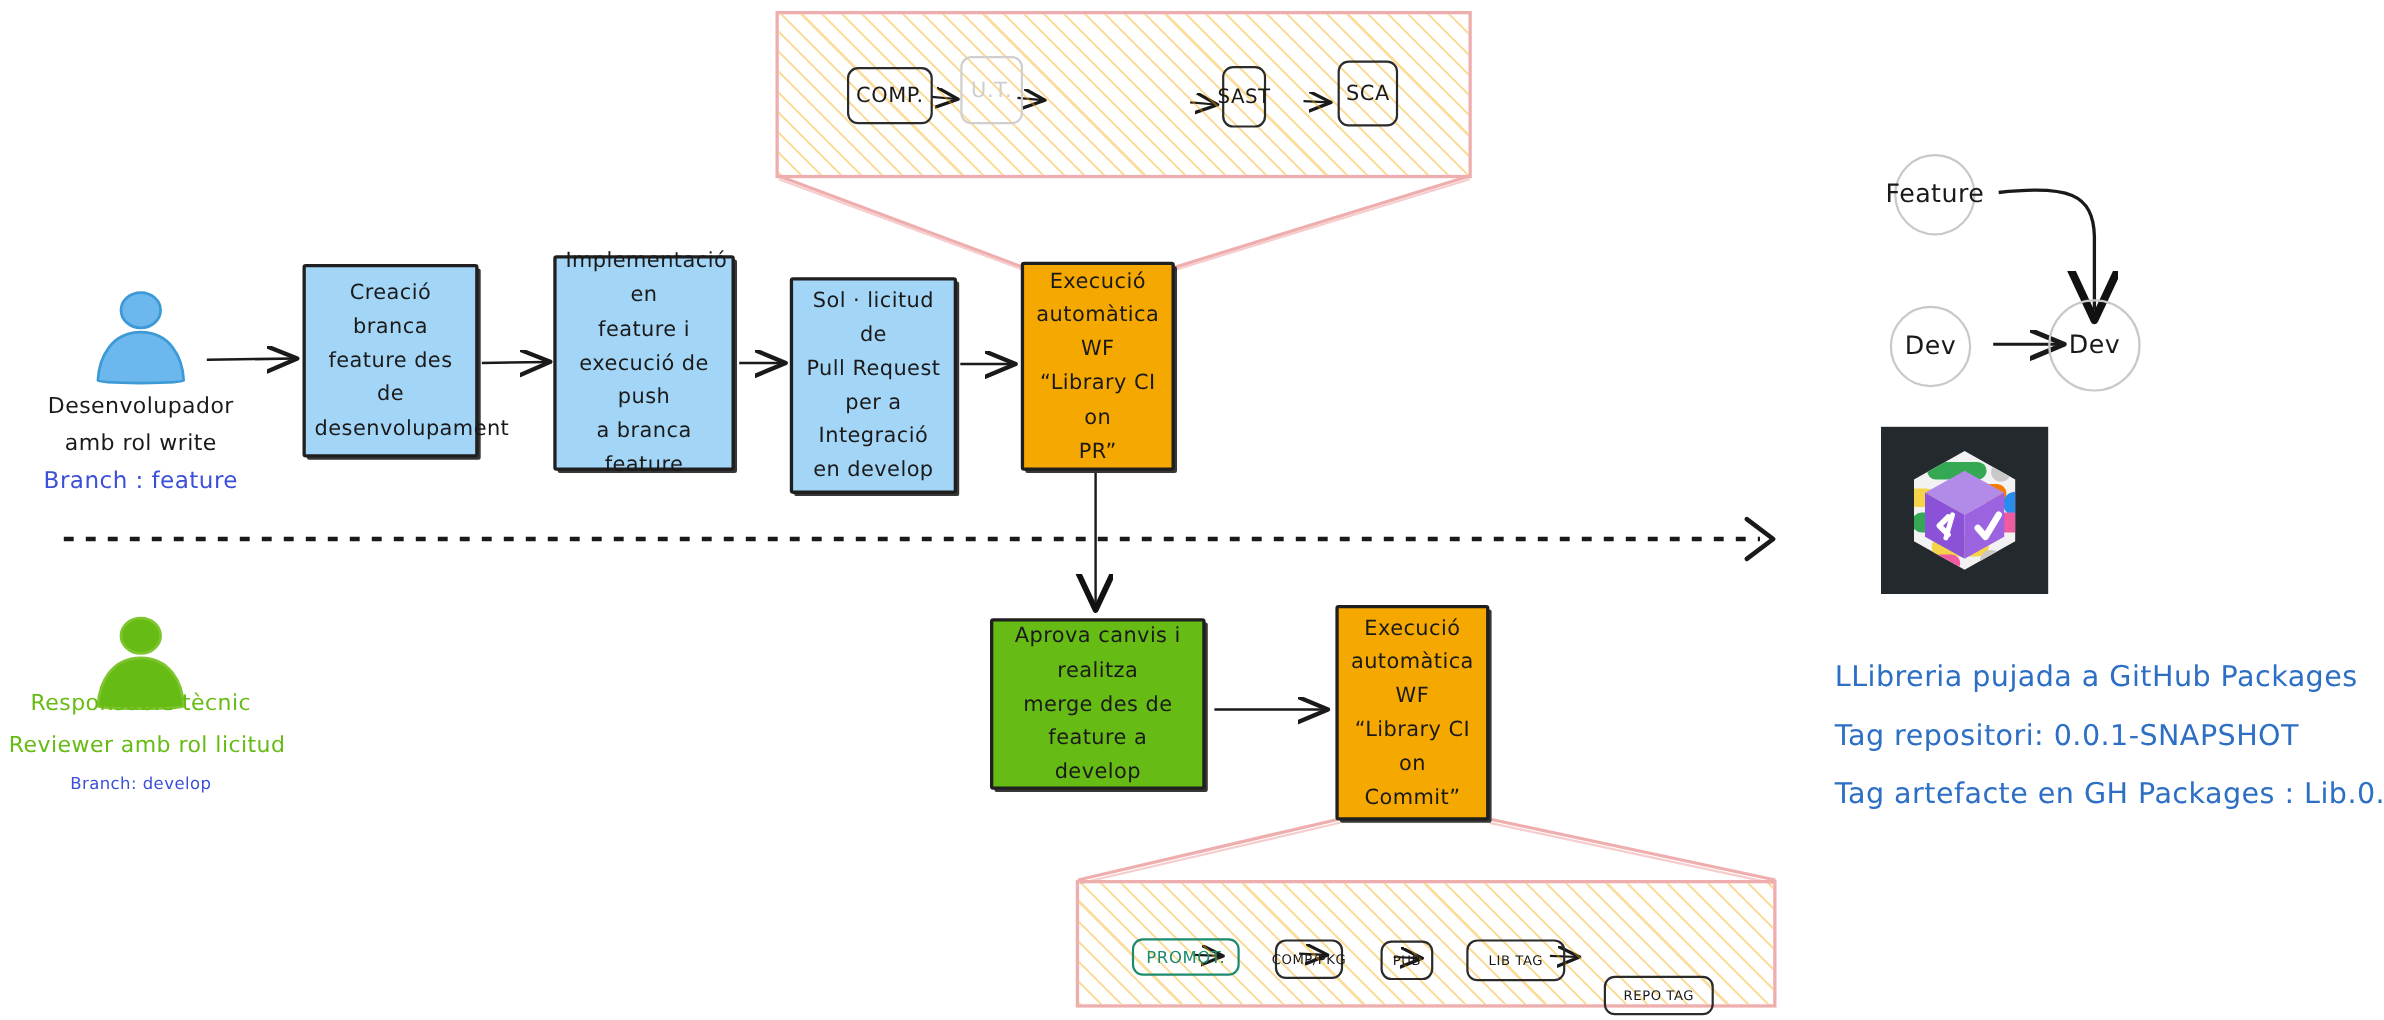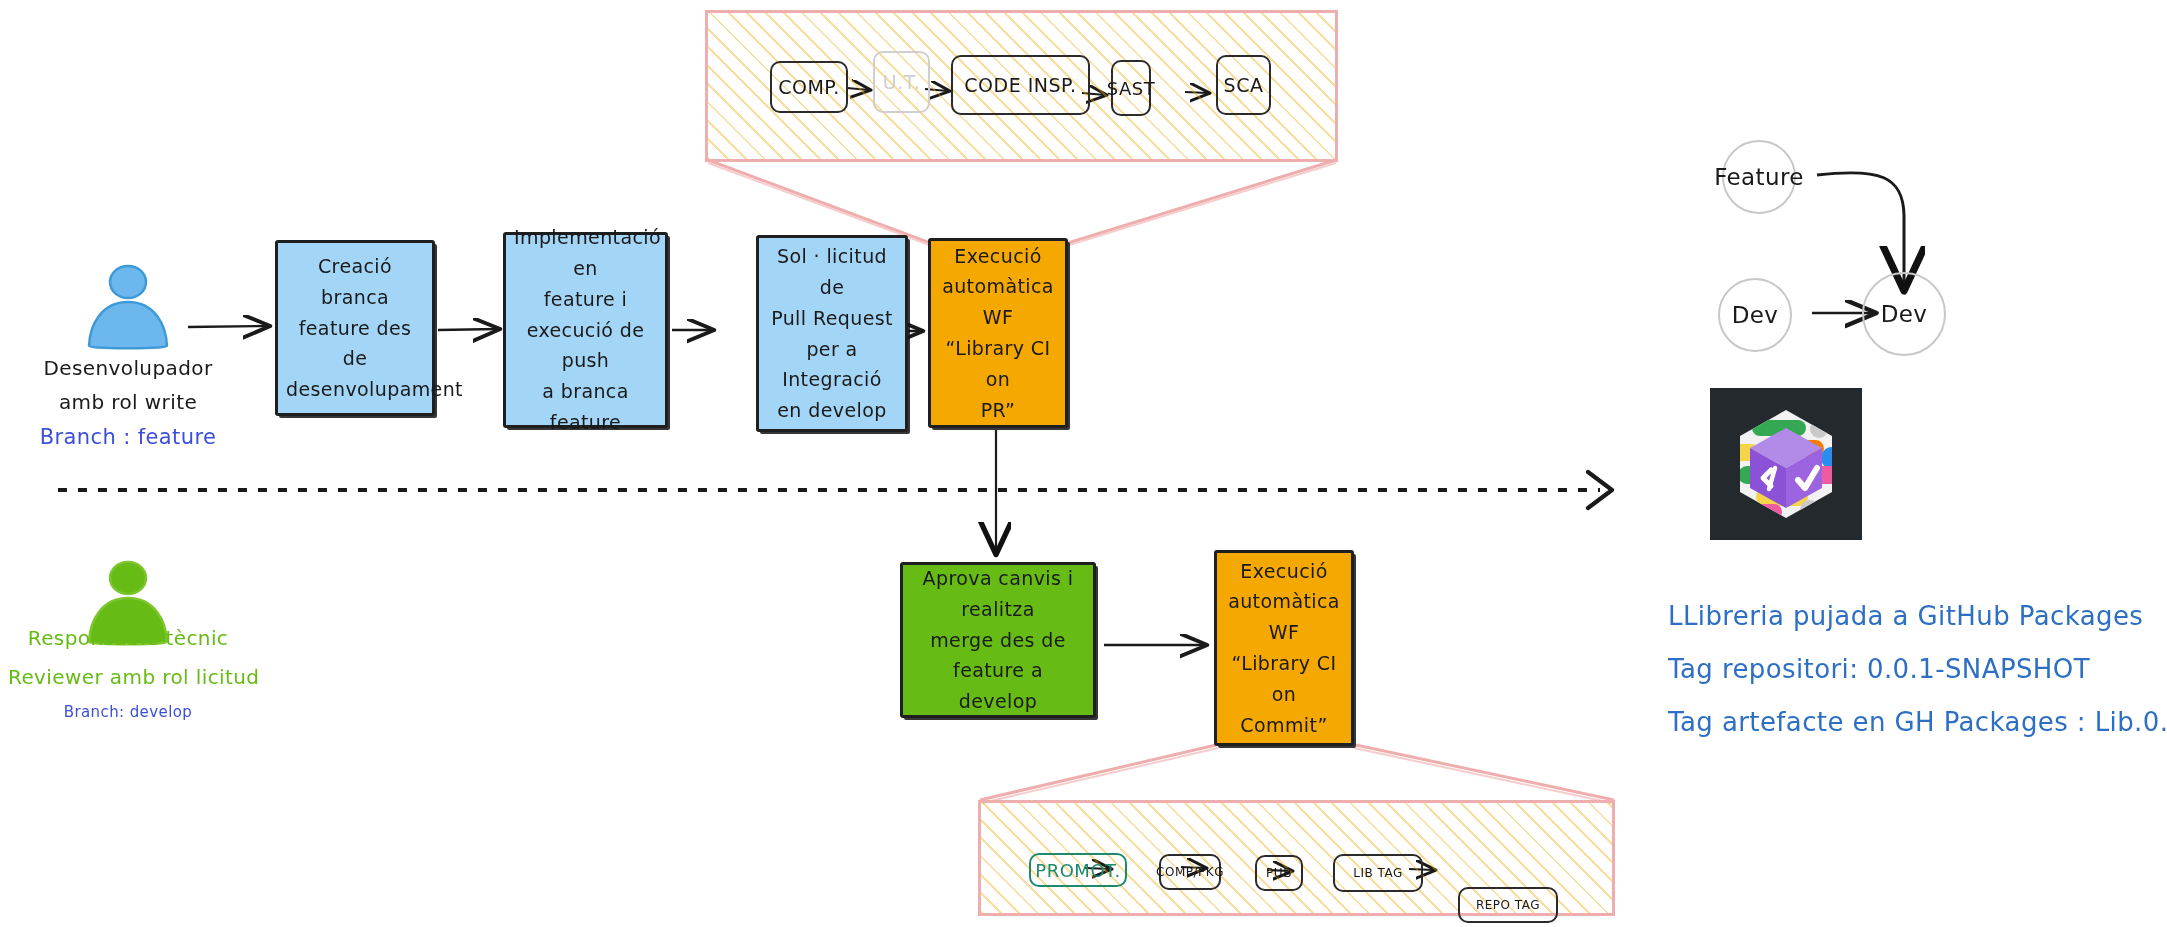--- a/index.html
+++ b/index.html
@@ -160,33 +160,30 @@
     <path d="M1409,869 L1434,870" stroke="#1a1a1a" stroke-width="2" fill="none" marker-end="url(#ahs)"></path>
   </svg>
 
   <div class="panel" style="left:705px;top:10px;width:633px;height:152px;">
     <div class="minibox hand" style="left:62px;top:48px;width:78px;height:52px;font-size:19px;">
       <span>COMP.</span>
     </div>
     <div class="minibox hand dim" style="left:165px;top:38px;width:57px;height:62px;font-size:19px;">
       <span>U.T.</span>
     </div>
-    <div class="minibox hand" style="left:243px;top:42px;width:139px;height:60px;font-size:19px;">
-      <span>CODE INSP.</span>
-    </div>
     <div class="minibox hand" style="left:403px;top:47px;width:40px;height:56px;font-size:18px;">
       <span>SAST</span>
     </div>
     <div class="minibox hand" style="left:508px;top:42px;width:55px;height:60px;font-size:19px;">
       <span>SCA</span>
     </div>
   </div>
 
   <div class="panel" style="left:978px;top:800px;width:637px;height:116px;">
-    <div class="minibox hand teal" style="left:48px;top:50px;width:98px;height:34px;font-size:18px;">
+    <div class="minibox hand teal" style="left:48px;top:50px;width:98px;height:34px;font-size:15px;">
       <span>PROMOT.</span>
     </div>
     <div class="minibox hand" style="left:178px;top:51px;width:62px;height:36px;font-size:12px;">
       <span>COMP/PKG</span>
     </div>
     <div class="minibox hand" style="left:274px;top:52px;width:48px;height:36px;font-size:12px;">
       <span>PUB</span>
     </div>
     <div class="minibox hand" style="left:352px;top:51px;width:90px;height:38px;font-size:12px;">
       <span>LIB TAG</span>
@@ -238,21 +235,21 @@
 
   <div class="box box-blue hand" style="left:503px;top:232px;width:165px;height:196px;">
     <span class="txt">
       <span>Implementació en</span><br>
       <span>feature i</span><br>
       <span>execució de push</span><br>
       <span>a branca feature</span>
     </span>
   </div>
 
-  <div class="box box-blue hand" style="left:718px;top:235px;width:152px;height:197px;margin-left:38px;">
+  <div class="box box-blue hand" style="left:718px;top:252px;width:152px;height:197px;">
     <span class="txt">
       <span>Sol · licitud de</span><br>
       <span>Pull Request</span><br>
       <span>per a Integració</span><br>
       <span>en develop</span>
     </span>
   </div>
 
   <div class="box box-orange hand" style="left:928px;top:238px;width:140px;height:190px;">
     <span class="txt">

